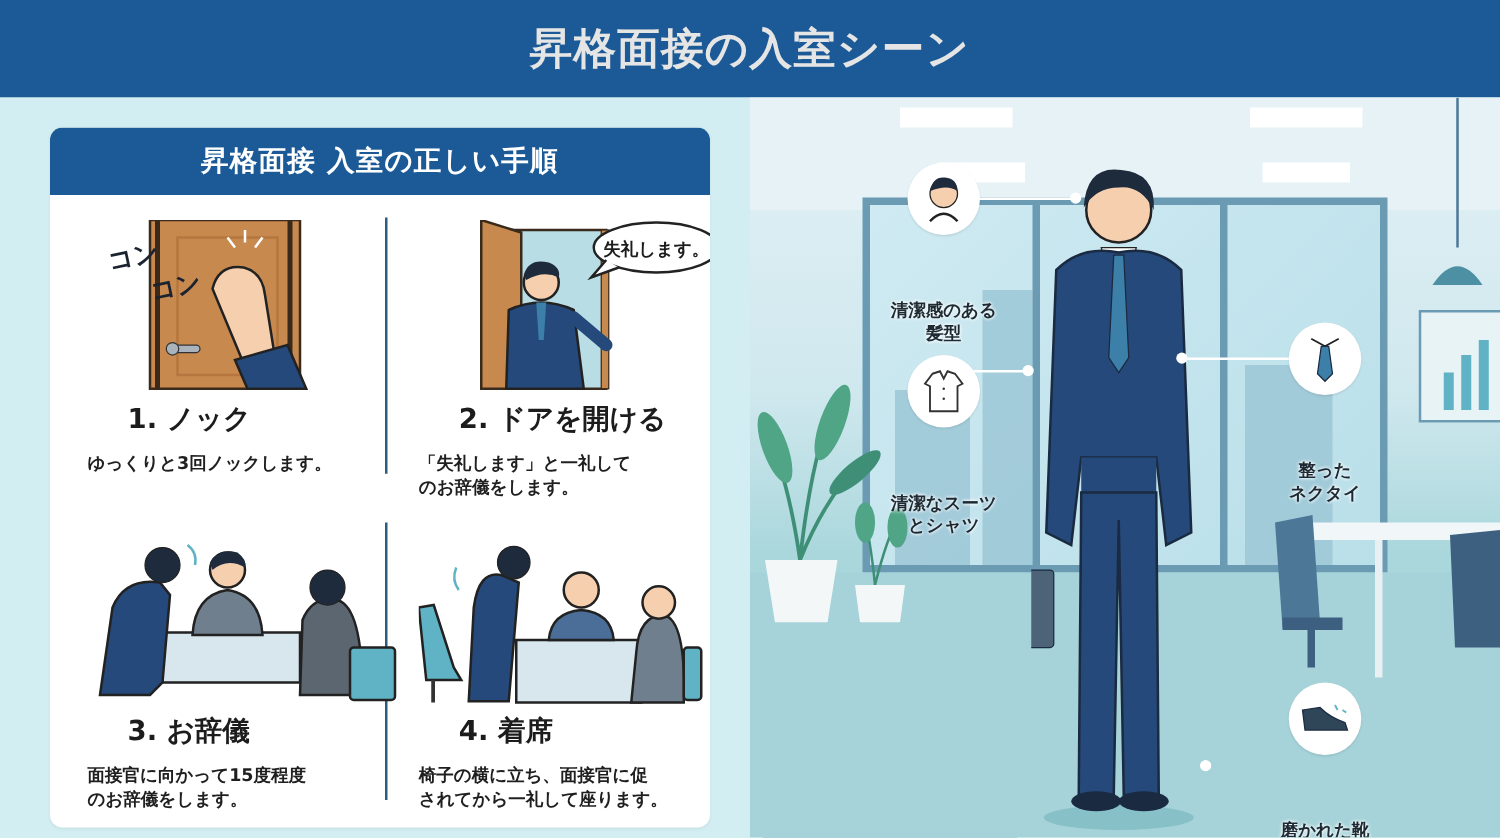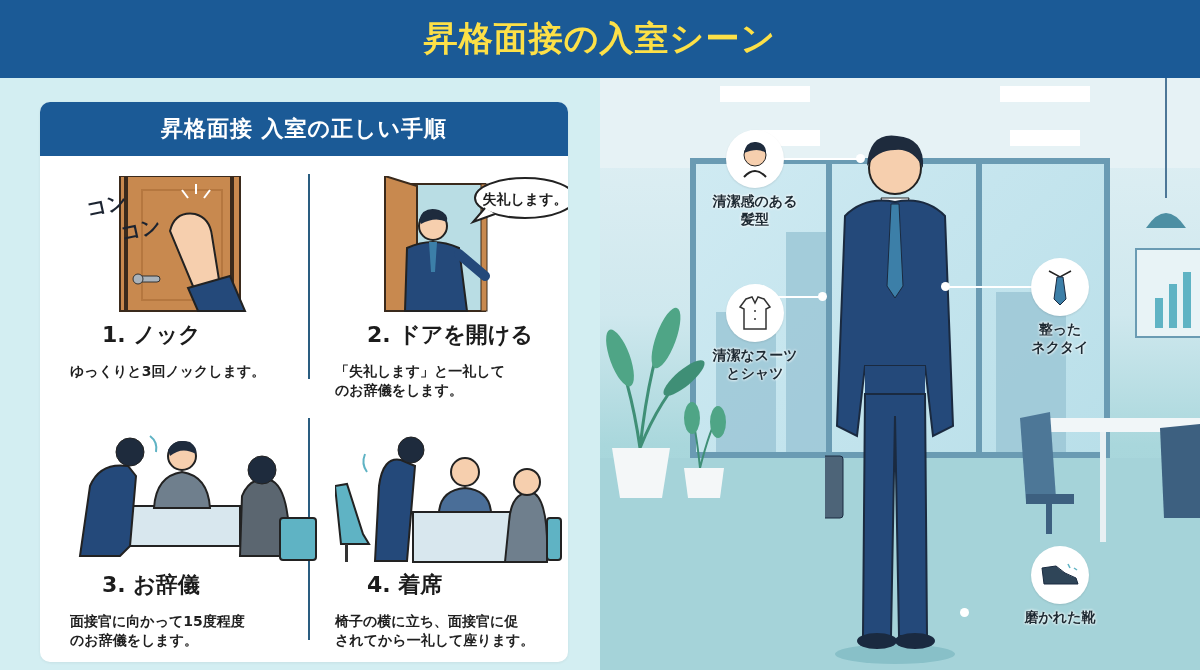--- a/index.html
+++ b/index.html
@@ -1,20 +1,20 @@
 <!DOCTYPE html>
 <html><head>
 <meta charset="utf-8">
 <style>
   * { box-sizing: border-box; margin: 0; padding: 0; }
   html, body { width: 1200px; height: 670px; overflow: hidden; }
   body { font-family: "DejaVu Sans", "Liberation Sans", sans-serif; background: #d4eef2; position: relative; }
 
   .header { position: absolute; left: 0; top: 0; width: 1200px; height: 78px; background: #1b5a96; display: flex; align-items: center; justify-content: center; }
-  .header h1 { color: #fde047; font-size: 34px; font-weight: bold; letter-spacing: 1px; }
+  .header h1 { color: #e5e5e5; font-size: 34px; font-weight: bold; letter-spacing: 1px; }
 
   .left { position: absolute; left: 0; top: 78px; width: 600px; height: 592px; background: #d3eef2; }
   .card { position: absolute; left: 40px; top: 24px; width: 528px; height: 560px; background: #fff; border-radius: 10px; overflow: hidden; box-shadow: 0 1px 3px rgba(0,0,0,.06); }
   .card-title { height: 54px; background: #1b5a96; color: #fff; display: flex; align-items: center; justify-content: center; font-size: 22px; font-weight: bold; letter-spacing: 1px; }
   .grid { position: relative; height: 506px; }
   .vdiv { position: absolute; left: 268px; width: 2px; background: #2a5d80; }
   .vdiv.a { top: 18px; height: 205px; }
   .vdiv.b { top: 262px; height: 222px; }
   .step { position: absolute; width: 250px; }
   .step .pic { position: relative; height: 140px; }
@@ -26,21 +26,21 @@
   .s4 { left: 295px; top: 270px; }
 
   .right { position: absolute; left: 600px; top: 78px; width: 600px; height: 592px; background: linear-gradient(#e3f1f5 0%, #cfe8ee 40%, #a9d7dc 62%, #9fd0d6 100%); overflow: hidden; }
   .ceiling { position: absolute; left: 0; top: 0; width: 600px; height: 90px; background: #e6f2f5; }
   .light { position: absolute; height: 16px; background: #fff; }
   .window { position: absolute; top: 80px; left: 90px; width: 420px; height: 300px; background: linear-gradient(135deg,#cfeaf2,#b9dfe9); border: 6px solid #6a9bb3; }
   .mullion { position: absolute; top: 0; bottom: 0; width: 6px; background: #6a9bb3; }
   .bldg { position: absolute; bottom: 0; background: #9cc7d6; opacity: .85; }
   .floor { position: absolute; left: 0; top: 380px; width: 600px; height: 212px; background: #a5d3d9; }
 
-  .label-node { position: absolute; display: flex; flex-direction: column; align-items: center; }
+  .label-node { position: absolute; display: flex; flex-direction: column; align-items: center; gap: 48px; }
   .icon-circle { width: 58px; height: 58px; border-radius: 50%; background: #fff; display: flex; align-items: center; justify-content: center; box-shadow: 0 1px 2px rgba(0,0,0,.1); }
   .label-text { font-size: 14px; font-weight: bold; color: #1d2a33; text-align: center; line-height: 1.3; margin-top: 4px; text-shadow: 0 0 3px #fff, 0 0 3px #fff; }
   .leader { position: absolute; height: 2px; background: #fff; }
   .dot { position: absolute; width: 9px; height: 9px; border-radius: 50%; background: #fff; }
 
   .person { position: absolute; left: 225px; top: 48px; width: 140px; height: 540px; }
 </style>
 </head>
 <body>
 

